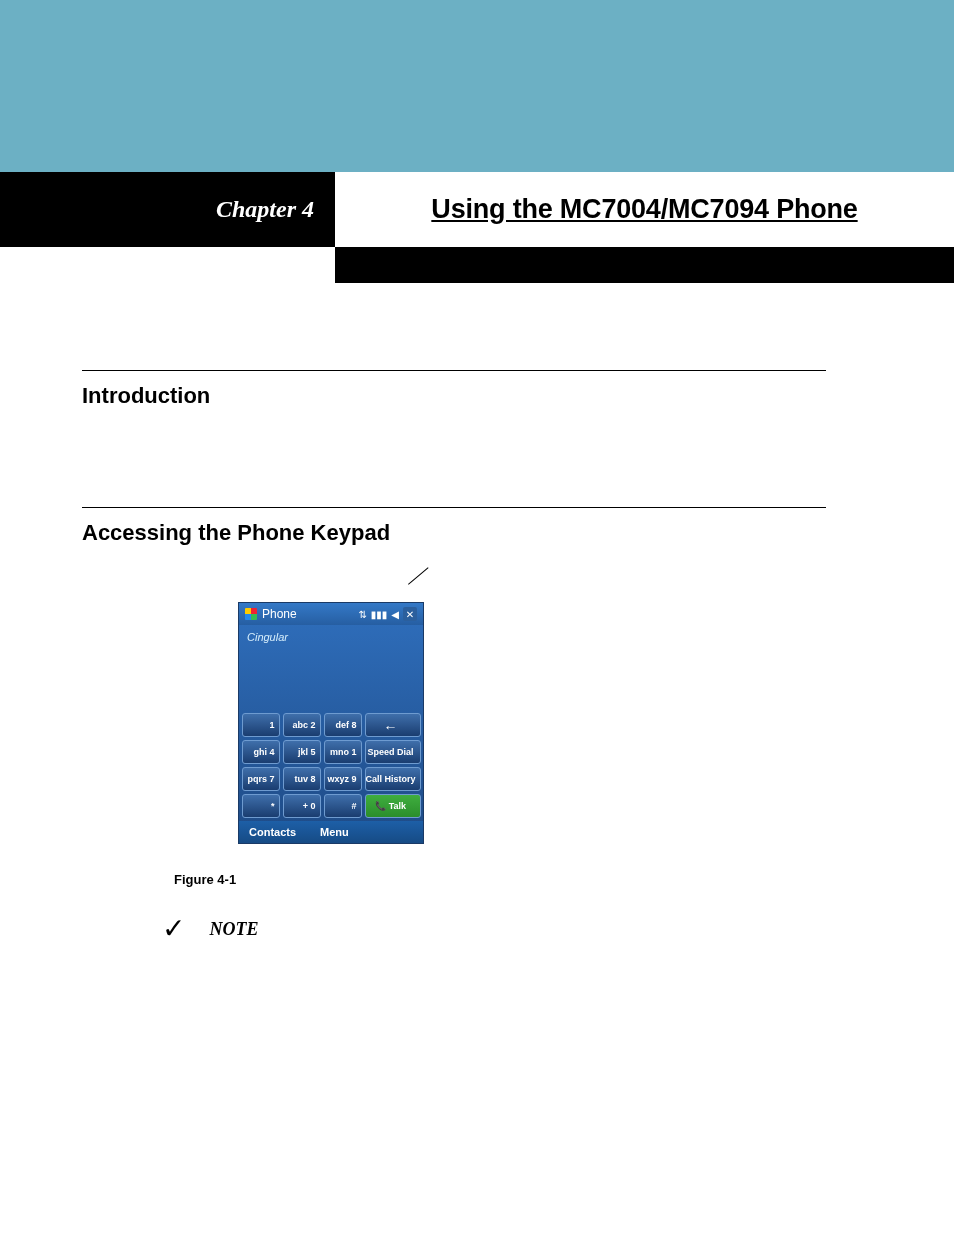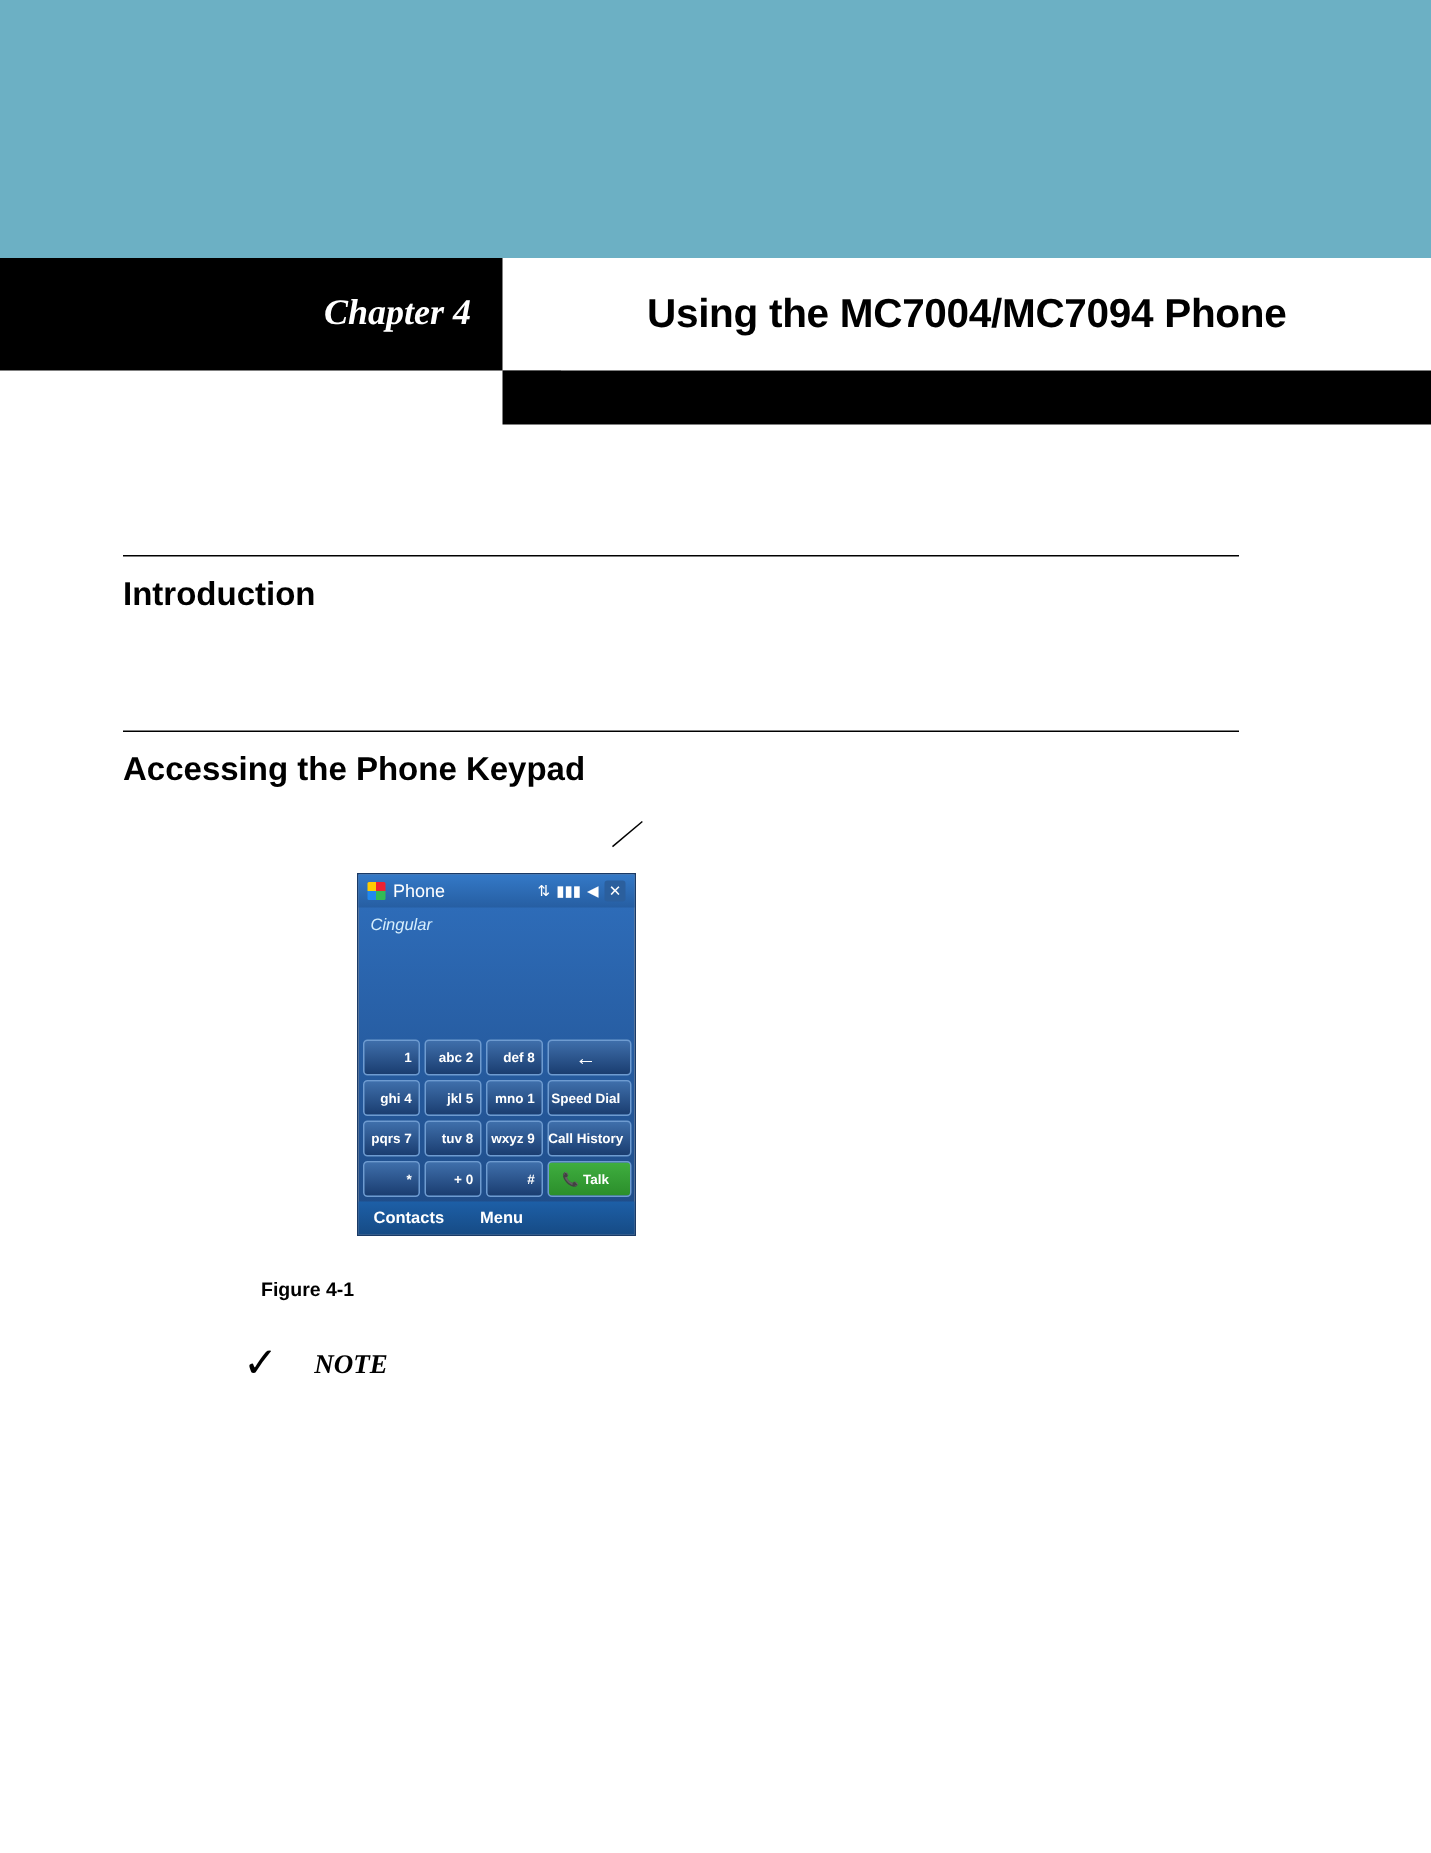--- a/index.html
+++ b/index.html
@@ -40,32 +40,33 @@
     font-style:italic;font-family:"Times New Roman",Times,serif;
     font-size:24px;font-weight:600;
   }
   .title-band{
     position:absolute;top:172px;left:335px;right:0;height:75px;
     background:#fff;
     display:flex;align-items:center;justify-content:center;
     font-size:27px;font-weight:700;
     font-family:"Arial Narrow","Helvetica Narrow",Arial,sans-serif;
     letter-spacing:-0.2px;
+    text-decoration:underline;
   }
   .subtitle-band{
     position:absolute;top:247px;left:335px;right:0;height:36px;
     background:var(--black);
   }
 
   
   .body{
     position:absolute;top:370px;left:var(--content-left);
     width:calc(var(--content-right) - var(--content-left));
   }
-  .section{margin-bottom:78px;}
+  .section{margin-bottom:98px;}
   .section.accessing{}
   .rule{border-top:1.5px solid #000;margin-bottom:12px;}
   .section-title{
     font-size:22px;font-weight:700;
     font-family:"Arial Narrow","Helvetica Narrow",Arial,sans-serif;
     letter-spacing:0;
   }
 
   
   .figure-wrap{

